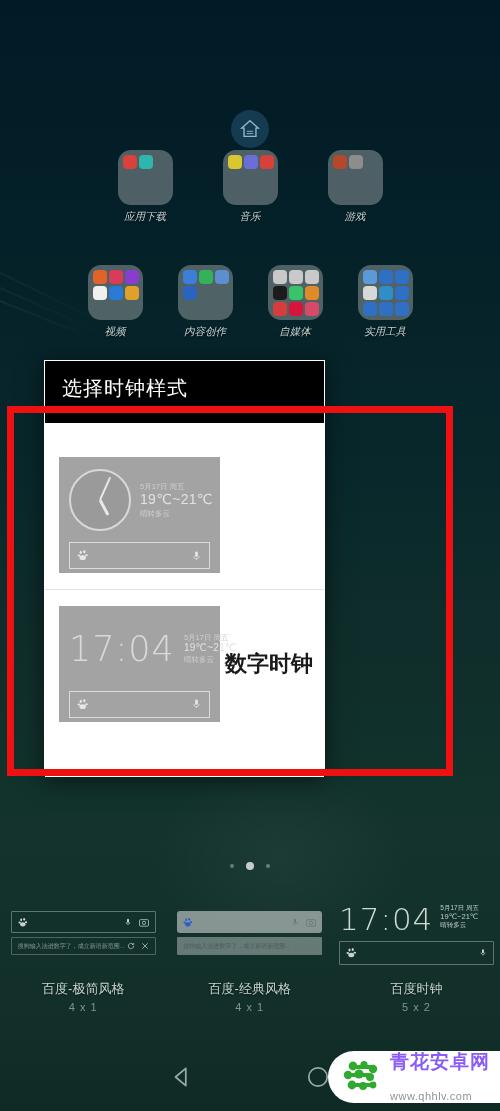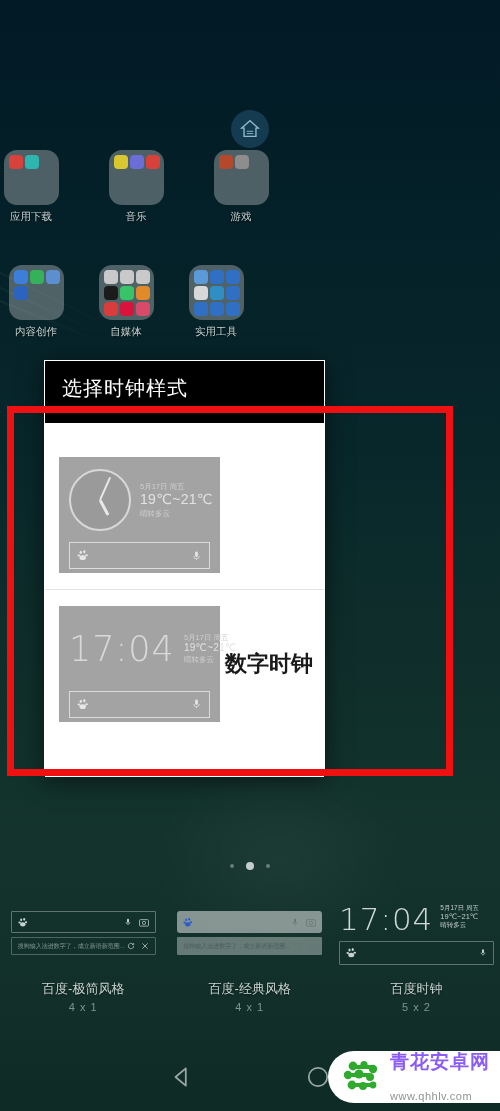--- a/index.html
+++ b/index.html
@@ -38,21 +38,23 @@
     position: absolute;
     left: 231px; top: 110px;
     width: 38px; height: 38px;
     border-radius: 50%;
     background: rgba(28,70,96,0.72);
     display: flex; align-items: center; justify-content: center;
   }
   .icon-grid-row {
     position: absolute;
     display: flex;
+    justify-content: center;
     width: 500px;
+    font-style: italic;
   }
   #row1 { top: 150px; gap: 43px; }
   #row2 { top: 265px; gap: 18px; }
 
   .folder {
     width: 62px;
     display: flex; flex-direction: column; align-items: center;
   }
   #row2 .folder { width: 72px; }
   .folder-tile {
@@ -338,20 +340,31 @@
       <div class="folder">
         <div class="folder-tile">
           <div class="mini" style="background:#b5472a"></div>
           <div class="mini" style="background:#8d8d8d"></div>
         </div>
         <div class="folder-label">游戏</div>
       </div>
     </div>
 
     <div class="icon-grid-row" id="row2">
+      <div class="folder">
+        <div class="folder-tile">
+          <div class="mini" style="background:#e0632a"></div>
+          <div class="mini" style="background:#d83c5a"></div>
+          <div class="mini" style="background:#8a3ccf"></div>
+          <div class="mini" style="background:#f0f0f0"></div>
+          <div class="mini" style="background:#2a7ad8"></div>
+          <div class="mini" style="background:#e0a02a"></div>
+        </div>
+        <div class="folder-label">视频</div>
+      </div>
       <div class="folder">
         <div class="folder-tile">
           <div class="mini" style="background:#3b7fd8"></div>
           <div class="mini" style="background:#35b15a"></div>
           <div class="mini" style="background:#5b8fd0"></div>
           <div class="mini" style="background:#2a63c0"></div>
         </div>
         <div class="folder-label">内容创作</div>
       </div>
       <div class="folder">

